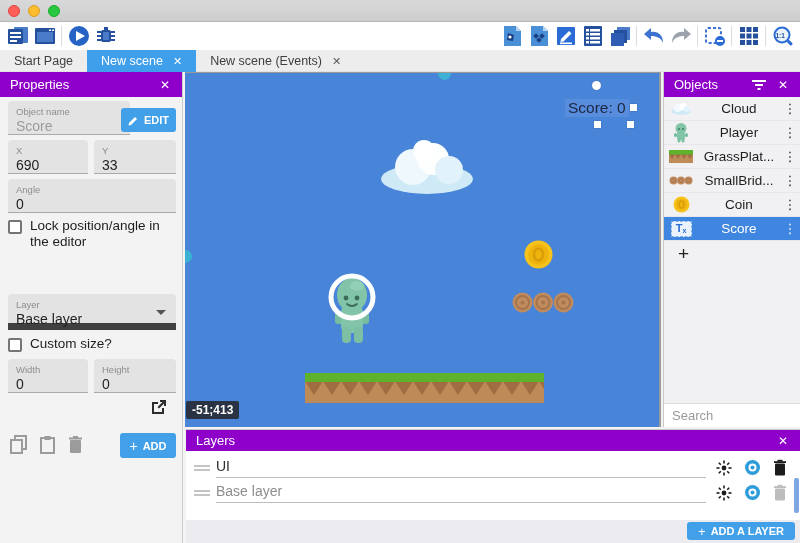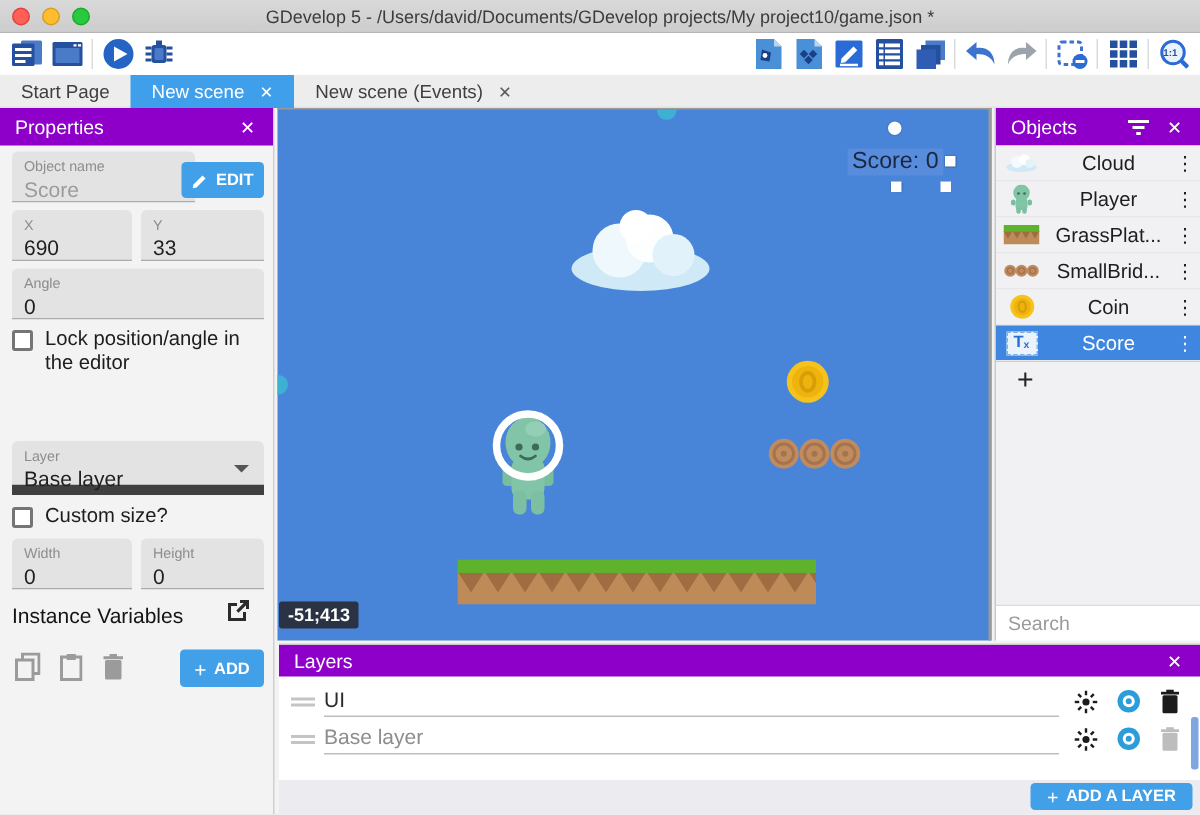--- a/index.html
+++ b/index.html
@@ -94,21 +94,20 @@
 <body>
 
 <div class="app">
 
   <div class="titlebar">
     <div class="traffic">
       <div class="tl red"></div>
       <div class="tl yellow"></div>
       <div class="tl green"></div>
     </div>
-    <div class="title-text">GDevelop 5 - /Users/david/Documents/GDevelop projects/My project10/game.json *</div>
   </div>
 
   <div class="toolbar">
     <div class="tb-group tb-left">
       <div class="tb-btn">
         <span>
             <svg width="22" height="20" viewBox="0 0 22 20">
               <rect x="7" y="1" width="14" height="16" rx="1" fill="#4a7bc8"></rect>
               <rect x="1" y="3" width="15" height="15" rx="1" fill="#24509e"></rect>
               <rect x="3" y="6" width="11" height="2" fill="#fff"></rect>
@@ -330,21 +329,20 @@
 
     <div class="fld" style="left:8px; top:287px; width:80px; height:34px;">
       <span class="lab">Width</span>
       <span class="val">0</span>
     </div>
     <div class="fld" style="left:94px; top:287px; width:82px; height:34px;">
       <span class="lab">Height</span>
       <span class="val">0</span>
     </div>
 
-    <div style="position:absolute; left:8px; top:330px; font-size:14px; color:#141414;">Instance Variables</div>
     <div style="position:absolute; left:150px; top:326px;">
       <span><svg width="18" height="18" viewBox="0 0 18 18">
             <path d="M2 4 v12 h12 v-6 h-2 v4 H4 V6 h4 V4 Z" fill="#2b2b2b"></path>
             <path d="M10 2 h6 v6 h-2 V5.5 l-5 5 -1.5-1.5 5-5 H10 Z" fill="#2b2b2b"></path>
           </svg></span>
     </div>
 
     <div style="position:absolute; left:10px; top:363px; display:flex; gap:13px;">
       <span>
           <svg width="17" height="19" viewBox="0 0 17 19">

